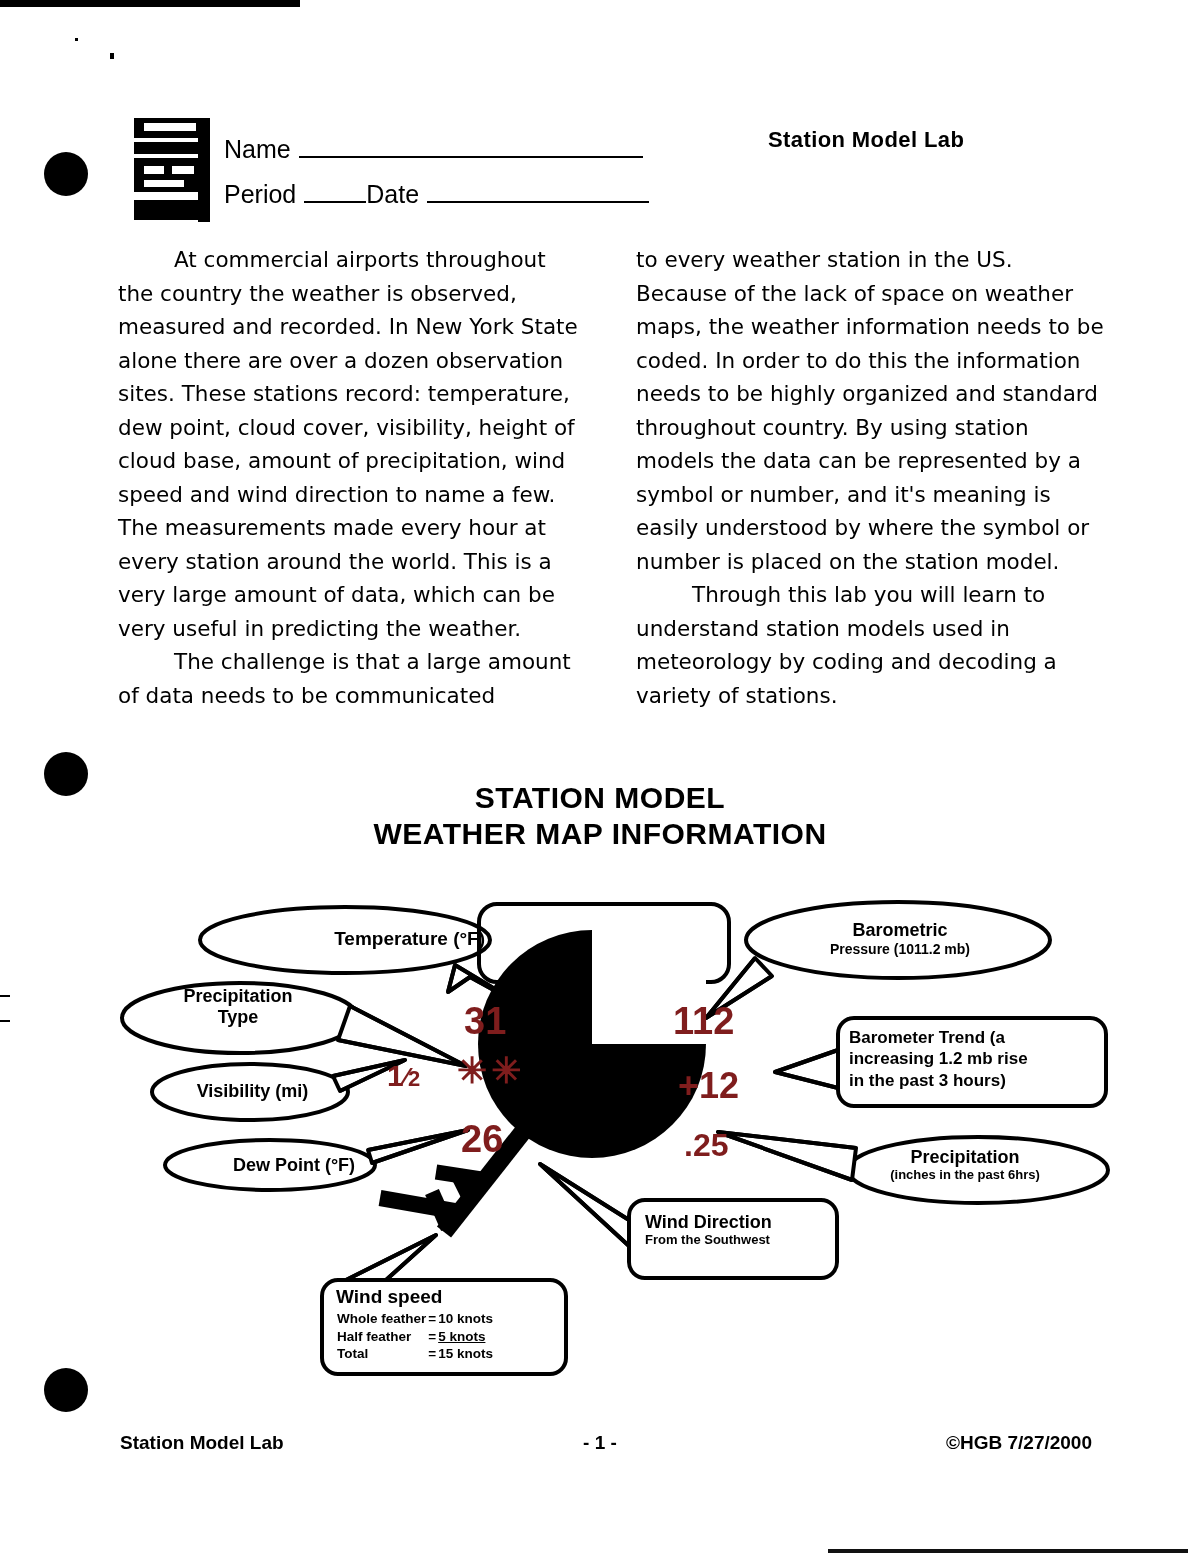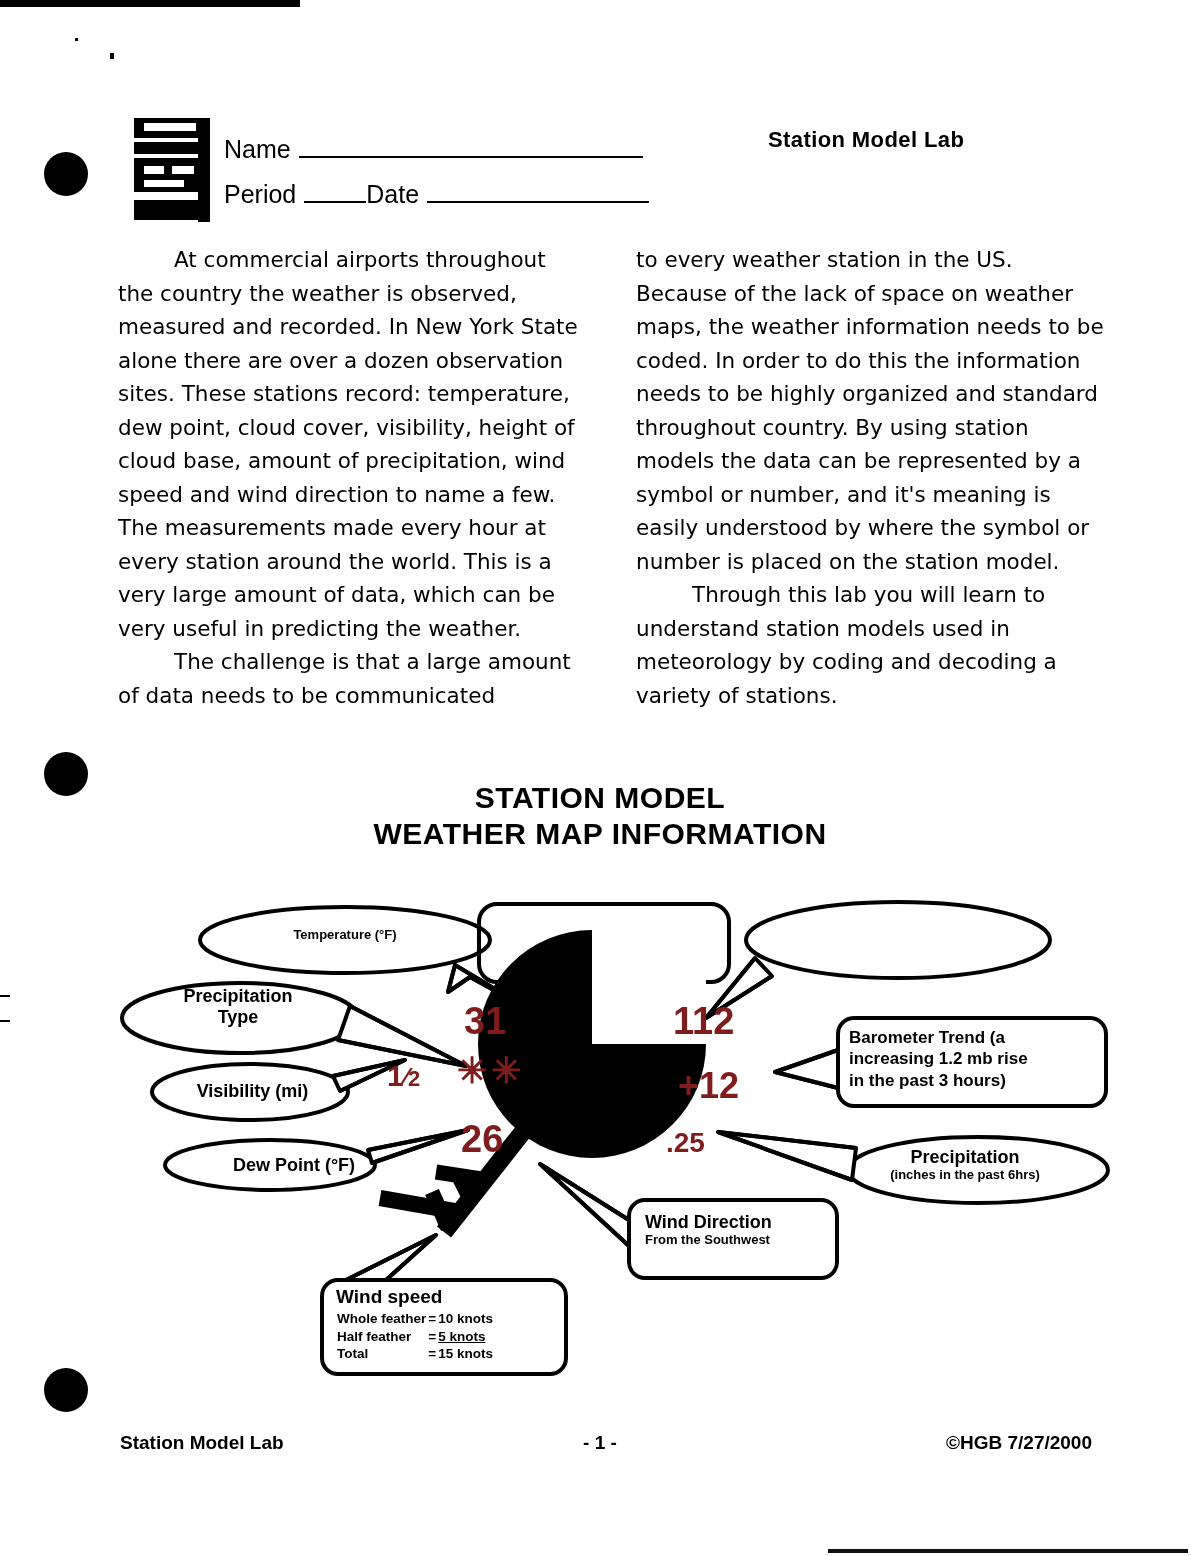--- a/index.html
+++ b/index.html
@@ -142,21 +142,21 @@
     font-size: 13px;
     font-weight: bold;
     display: block;
   }
   .cal .sub-in {
     font-size: 14px;
     font-weight: bold;
   }
 
   
-  .c-temp   { left: 205px; top: 928px; width: 280px; font-size: 13px; }
+  .c-temp   { left: 205px; top: 928px; width: 280px; font-size: 19px; text-align: right; }
   .c-cloud  { left: 484px; top: 920px; width: 250px; font-size: 18px; }
   .c-baro   { left: 760px; top: 920px; width: 280px; font-size: 18px; }
   .c-precip-type { left: 138px; top: 986px; width: 200px; font-size: 18px; }
   .c-vis    { left: 160px; top: 1081px; width: 185px; font-size: 18px; }
   .c-dew    { left: 194px; top: 1155px; width: 200px; font-size: 18px; }
   .c-trend  { left: 849px; top: 1027px; width: 250px; font-size: 17px;
               text-align: left; line-height: 1.25; }
   .c-prec   { left: 840px; top: 1147px; width: 250px; font-size: 18px; }
   .c-wdir   { left: 645px; top: 1212px; width: 180px; font-size: 18px;
               text-align: left; }
@@ -174,21 +174,21 @@
     font-family: "Liberation Sans", sans-serif;
     font-weight: bold;
     color: #7f1d1d;
   }
   .v-31   { left: 464px; top: 1000px; font-size: 38px; }
   .v-half { left: 387px; top: 1059px; font-size: 30px; }
   .v-stars{ left: 457px; top: 1050px; font-size: 36px; letter-spacing: 4px; }
   .v-26   { left: 461px; top: 1118px; font-size: 38px; }
   .v-112  { left: 673px; top: 1000px; font-size: 38px; }
   .v-p12  { left: 678px; top: 1065px; font-size: 36px; }
-  .v-25   { left: 666px; top: 1127px; font-size: 28px; }
+  .v-25   { left: 684px; top: 1127px; font-size: 32px; }
 
   
   .footer {
     position: absolute;
     left: 0; top: 1432px;
     width: 1200px; height: 30px;
     font-family: "Liberation Sans", sans-serif;
     font-weight: bold;
     font-size: 19px;
   }
@@ -311,20 +311,24 @@
         <circle cx="592" cy="164" r="114" fill="#000"></circle>
         <rect x="592" y="50" width="114" height="114" fill="#ffffff"></rect>
         <path d="M592 50 A114 114 0 0 1 706 164 L592 164 Z" fill="#ffffff"></path>
       </g>
     </svg>
   </div>
 
   <div class="cal c-temp">Temperature (°F)</div>
 
 
+  <div class="cal c-baro">
+    <span>Barometric</span>
+    <span class="sub-in" style="display:block;">Pressure (1011.2 mb)</span>
+  </div>
 
   <div class="cal c-precip-type">
     <span style="display:block;">Precipitation</span>
     <span style="display:block;">Type</span>
   </div>
 
   <div class="cal c-vis">Visibility (mi)</div>
 
   <div class="cal c-dew">Dew Point (°F)</div>
 

